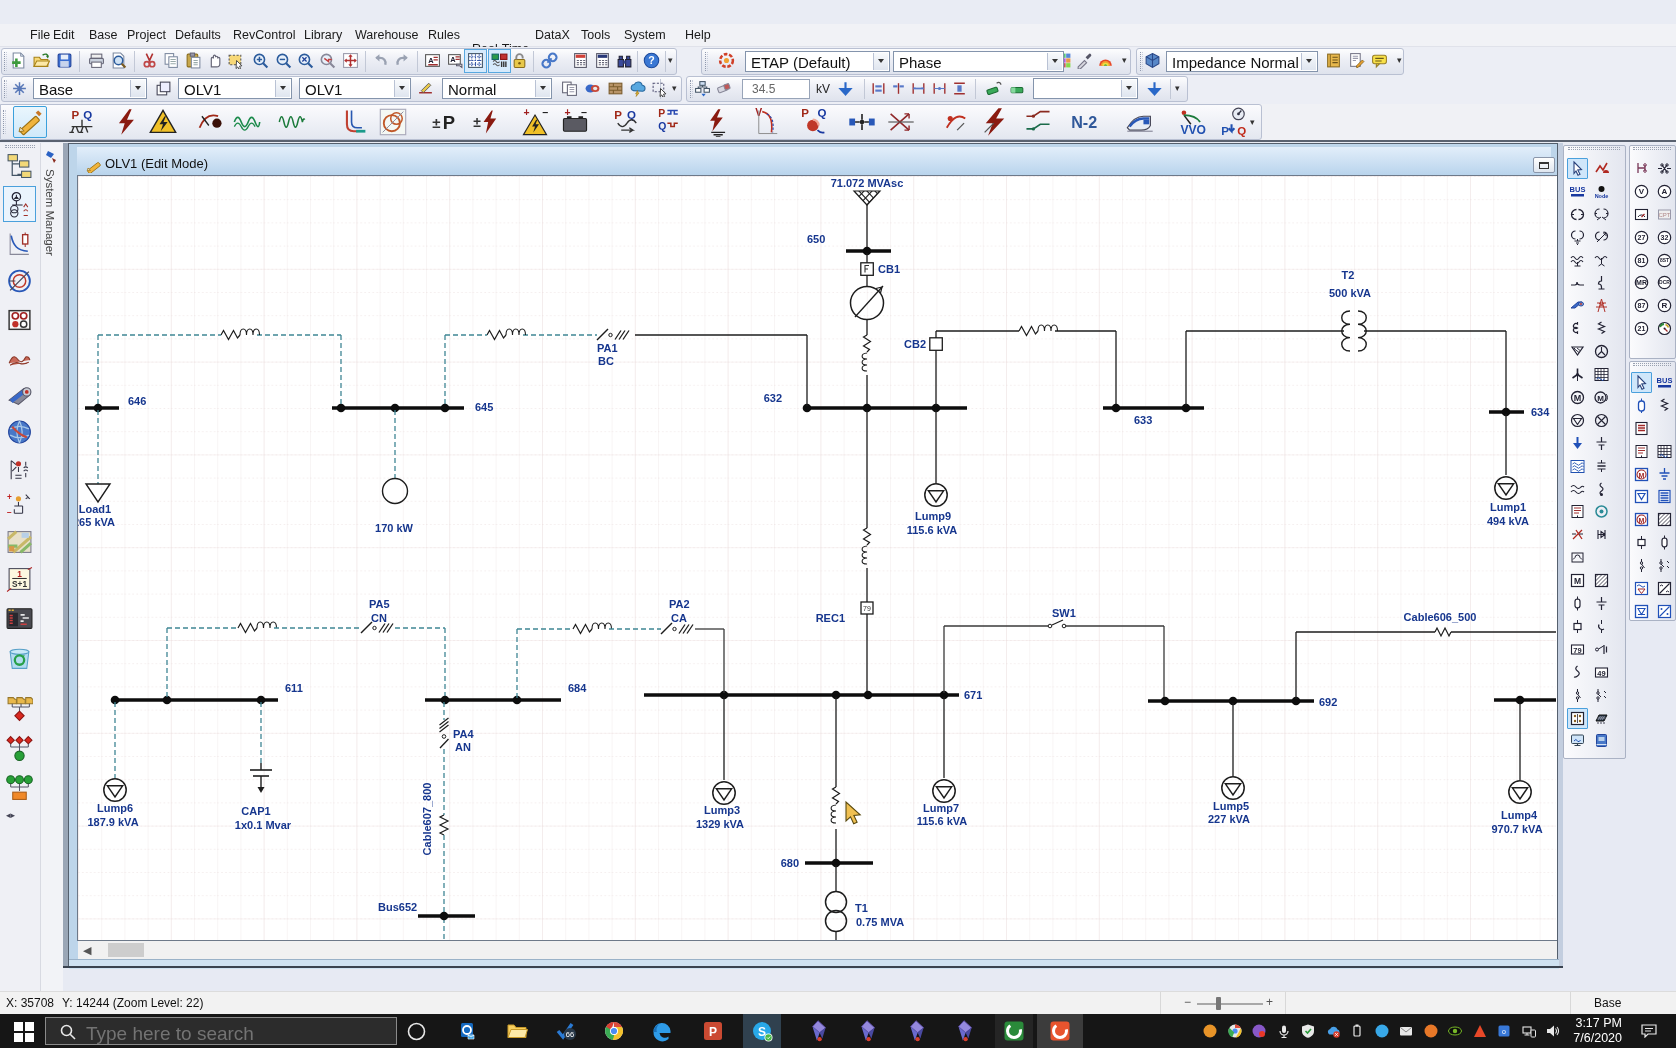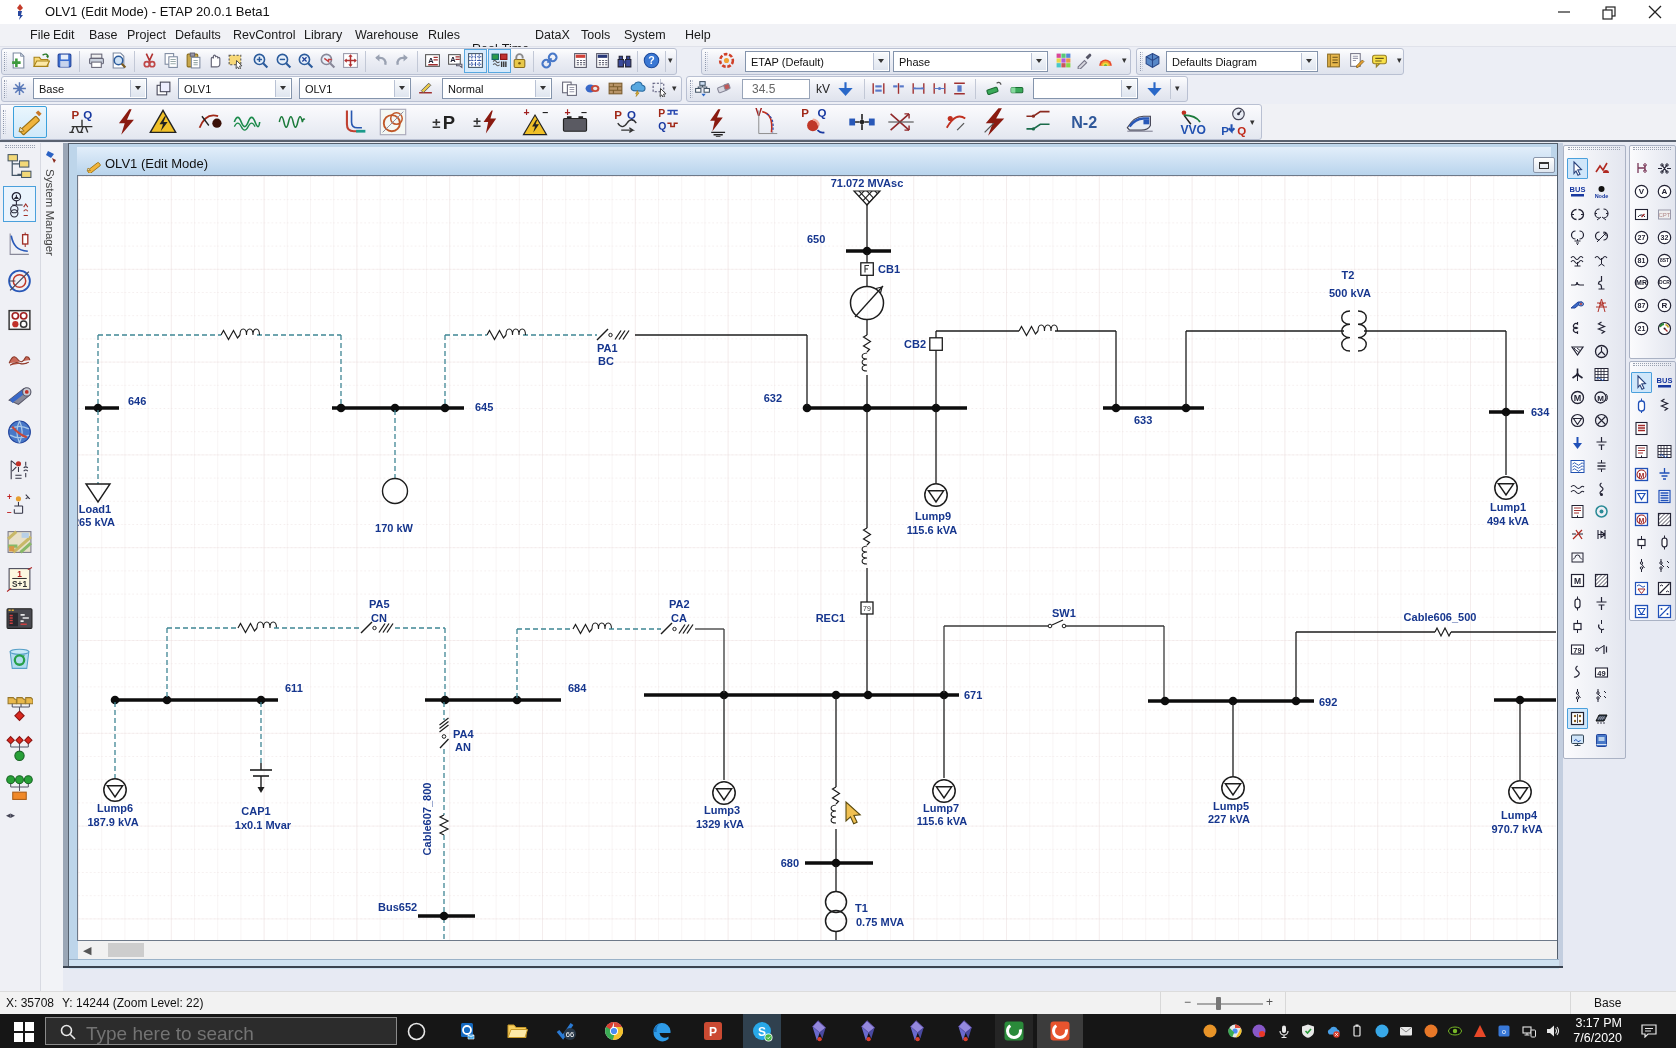--- a/index.html
+++ b/index.html
@@ -2,45 +2,32 @@
 <html><head><meta charset="utf-8"><title>OLV1</title>
 <style>
 *{margin:0;padding:0;box-sizing:border-box;}
 html,body{width:1676px;height:1048px;overflow:hidden;}
 body{font-family:"Liberation Sans",sans-serif;}
 #root{position:absolute;left:0;top:0;width:1676px;height:1048px;background:#e9ecf4;overflow:hidden;}
 .abs{position:absolute;}
 .tb-group{position:absolute;background:linear-gradient(#fdfdfe,#eceef5 45%,#dfe3ed);border:1px solid #b9c0d2;border-radius:3px;}
 .grip{position:absolute;width:3px;border-left:1px dotted #8f98ac;border-right:1px dotted #c9cfdd;}
 .sep{position:absolute;width:1px;background:#c2c8d6;}
-.combo{position:absolute;background:#fff;border:1px solid #8494ac;font-size:11px;color:#111;}
+.combo{position:absolute;background:#fff;border:1px solid #8494ac;font-size:15px;color:#111;}
 .combo .ct{position:absolute;left:5px;top:50%;transform:translateY(-50%);white-space:nowrap;}
 .combo .cb{position:absolute;right:1px;top:1px;bottom:1px;width:15px;background:linear-gradient(#f8fafc,#dfe5ef);border-left:1px solid #b9c2d4;}
 .combo .cb:after{content:"";position:absolute;left:4px;top:6px;border:3.5px solid transparent;border-top:4.5px solid #333;}
 .mi{display:inline-block;color:#1a1a1a;font-size:12.5px;}
 svg{display:block;}
 .lbl{font-family:"Liberation Sans",sans-serif;font-size:11px;font-weight:bold;fill:#16368e;}
 .cell{position:absolute;width:21px;height:21px;display:flex;align-items:center;justify-content:center;}
 .cellsel{background:#cfe6fa;border:1px solid #4aa0dc;border-radius:1px;}
 </style></head><body>
 <div id="root">
 
-<div class="abs" style="left:0;top:0;width:1676px;height:24px;background:#ffffff;">
- <svg class="abs" style="left:11px;top:3px" width="18" height="18" viewBox="0 0 18 18">
-   <path d="M9 1 L12 5 L9 8 L6 5 Z" fill="#c43b2a"></path>
-   <path d="M7 8 h4 l-1 4 h2 l-4 5 1-4 h-2 z" fill="#27479e"></path>
- </svg>
- <div class="abs" style="left:45px;top:4px;font-size:13px;color:#111;">OLV1 (Edit Mode) - ETAP 20.0.1 Beta1</div>
- <svg class="abs" style="left:1544px;top:0" width="132" height="24" viewBox="0 0 132 24">
-   <line x1="14" y1="12" x2="26" y2="12" stroke="#222" stroke-width="1.2"></line>
-   <rect x="62" y="7" width="9" height="9" fill="none" stroke="#222" stroke-width="1.2"></rect>
-   <rect x="59" y="10" width="9" height="9" fill="#fff" stroke="#222" stroke-width="1.2"></rect>
-   <path d="M105 6 L117 18 M117 6 L105 18" stroke="#222" stroke-width="1.3"></path>
- </svg>
-</div>
 
 <div class="abs" style="left:0;top:24px;width:1676px;height:23px;background:#f1f2f6;border-bottom:1px solid #e0e2ea;">
 <div class="abs mi" style="left:18px;top:4px;margin-left:12px;">File</div>
 <div class="abs mi" style="left:53px;top:4px;">Edit</div>
 <div class="abs mi" style="left:89px;top:4px;">Base</div>
 <div class="abs mi" style="left:127px;top:4px;">Project</div>
 <div class="abs mi" style="left:175px;top:4px;">Defaults</div>
 <div class="abs mi" style="left:233px;top:4px;">RevControl</div>
 <div class="abs mi" style="left:304px;top:4px;">Library</div>
 <div class="abs mi" style="left:355px;top:4px;">Warehouse</div>
@@ -313,26 +300,26 @@
           <path d="M4 6 h8 M4 8.5 h6" stroke="#6a5a18"></path>
         </svg>
       </svg>
 <div class="abs" style="left:668px;top:8px;font-size:9px;color:#333;">▾</div>
 <div class="abs" style="left:1122px;top:8px;font-size:9px;color:#333;">▾</div>
 <div class="abs" style="left:1397px;top:8px;font-size:9px;color:#333;">▾</div>
 <div class="combo" style="left:745px;top:4px;width:145px;height:21px;">
         <div class="ct">ETAP (Default)</div>
         <div class="cb"></div>
       </div>
-<div class="combo" style="left:893px;top:4px;width:155px;height:21px;">
+<div class="combo" style="left:893px;top:4px;width:171px;height:21px;">
         <div class="ct">Phase</div>
         <div class="cb"></div>
       </div>
 <div class="combo" style="left:1166px;top:4px;width:152px;height:21px;">
-        <div class="ct">Defaults Diagram</div>
+        <div class="ct">Impedance Normal</div>
         <div class="cb"></div>
       </div>
 </div>
 <div class="abs" style="left:0;top:76px;width:1676px;height:28px;background:#eceef5;">
 <div class="tb-group" style="left:1px;top:0px;width:681px;height:26px;"></div>
 <div class="tb-group" style="left:686px;top:0px;width:502px;height:26px;"></div>
 <div class="grip" style="left:4px;top:4px;height:18px;"></div>
 <div class="grip" style="left:690px;top:4px;height:18px;"></div>
 <div class="sep" style="left:660px;top:3px;height:20px;"></div>
 <div class="sep" style="left:864px;top:3px;height:20px;"></div>

